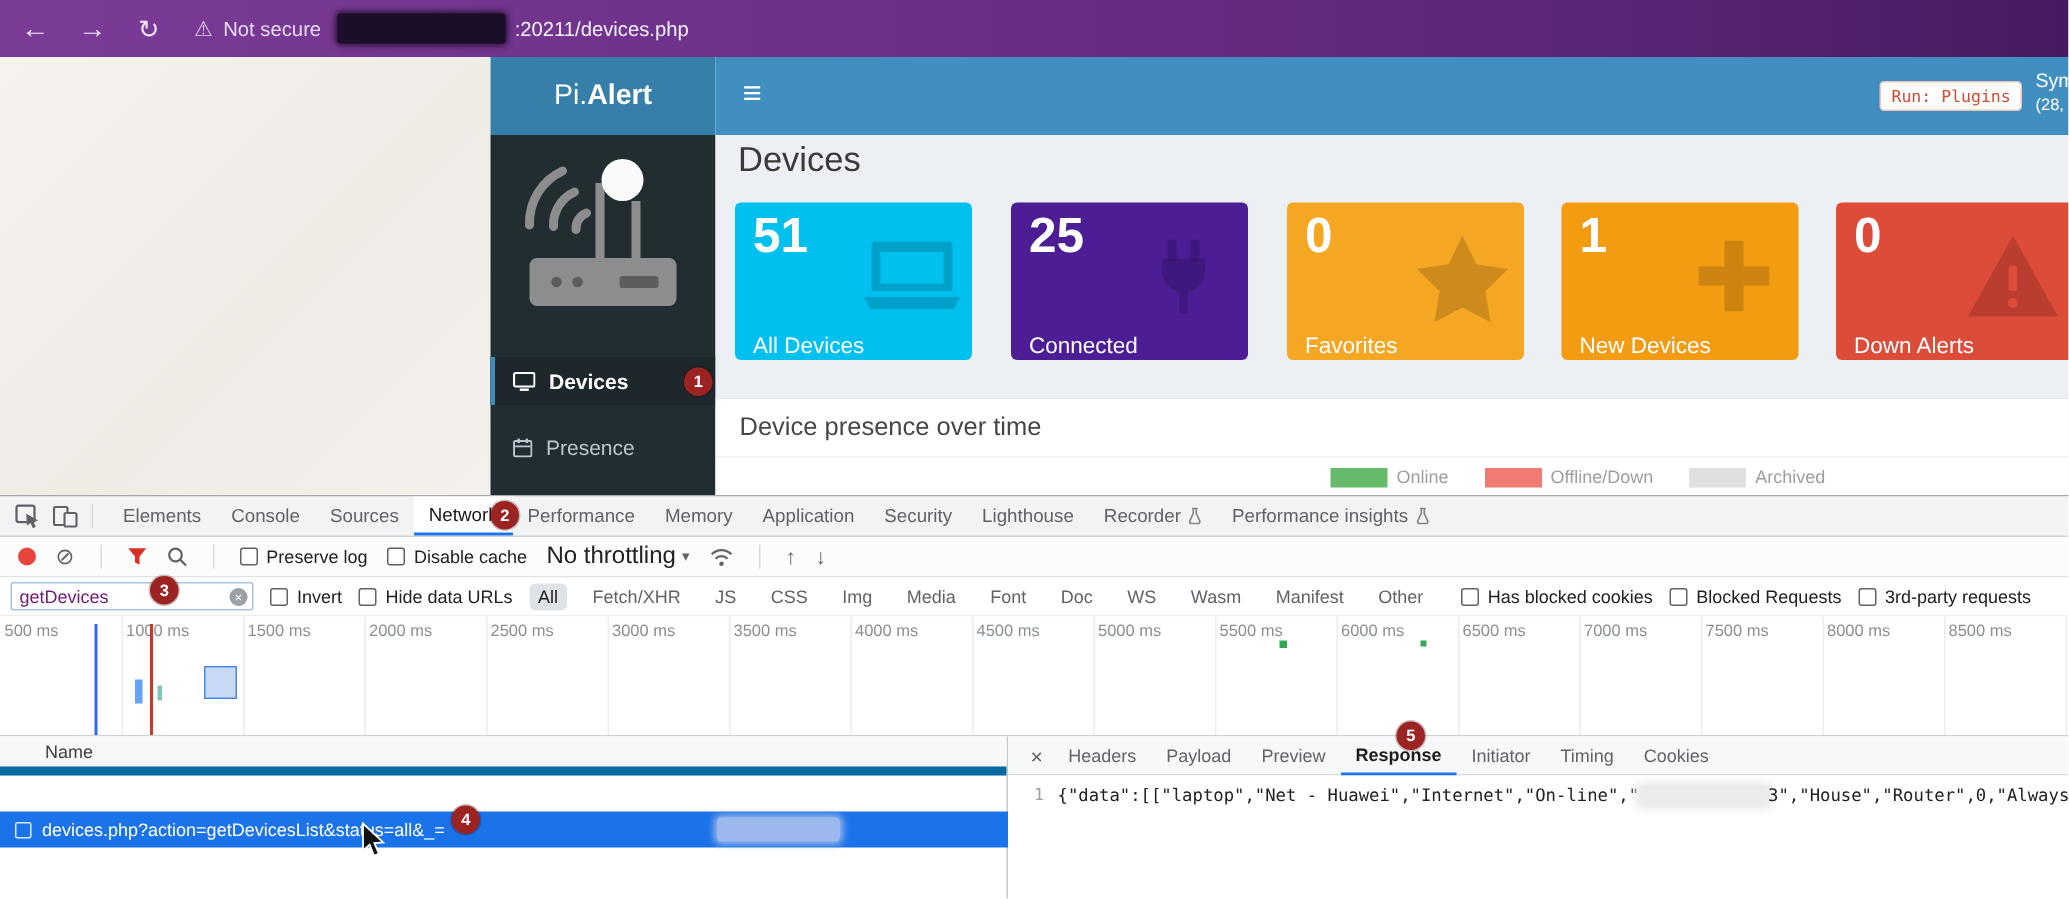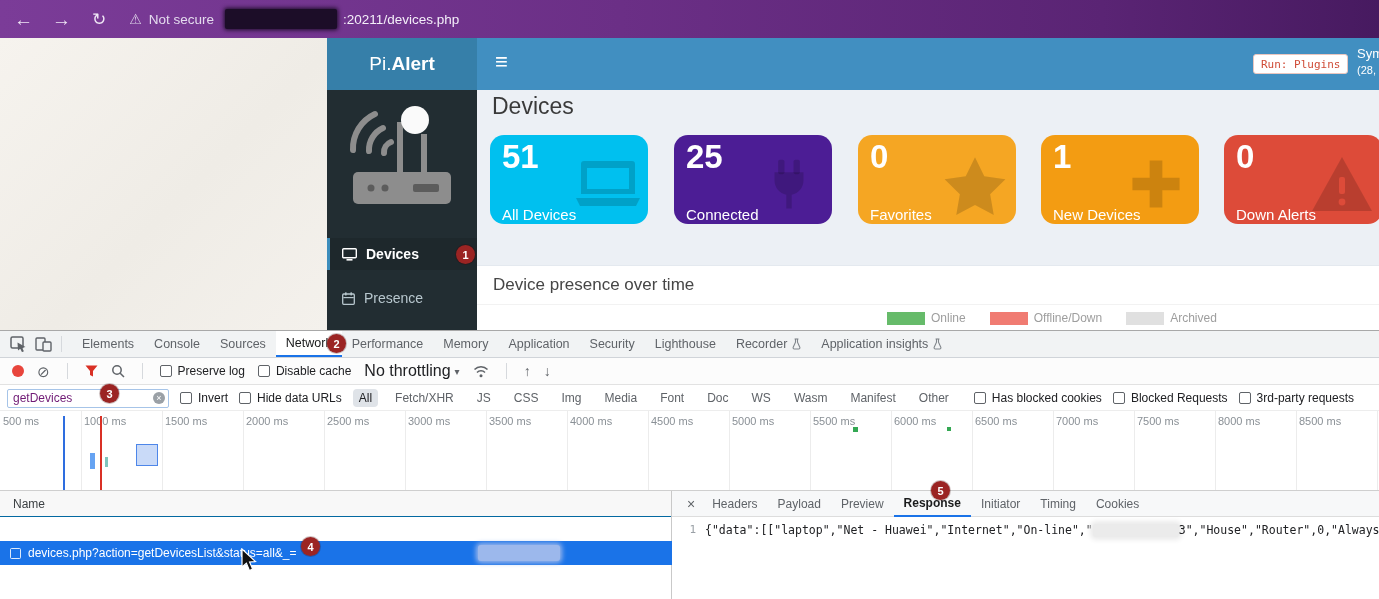--- a/index.html
+++ b/index.html
@@ -30,21 +30,21 @@
   .side-item.inactive{top:192px;padding-left:15px;color:#b8c7ce}
   .navbar{left:477px;top:38px;width:902px;height:52px;background:#418fc1}
   .hamburger{position:absolute;left:18px;top:11px;color:#fff;font-size:22px}
   .run-btn{position:absolute;left:776px;top:16px;height:20px;padding:0 7px;background:#fff;
     border:1px solid #e9c6bf;border-radius:3px;color:#cf4b36;font-family:"DejaVu Sans Mono",monospace;
     font-size:11px;display:flex;align-items:center;white-space:nowrap}
   .nav-corner{position:absolute;left:880px;top:7px;color:#fff;font-size:13px;line-height:1.35;white-space:nowrap}
   .nav-corner .l2{font-size:11px}
   .pa-content{left:477px;top:90px;width:902px;height:240px;background:#ecf0f5;overflow:hidden}
   .page-h1{position:absolute;left:15px;top:3px;font-size:23px;color:#3a3a3a;font-weight:400}
-  .stat-card{position:absolute;top:45px;width:158px;height:89px;border-radius:14px;color:#fff}
+  .stat-card{position:absolute;top:45px;width:158px;height:105px;border-radius:4px;color:#fff}
   .stat-num{position:absolute;left:12px;top:3px;font-size:33px;font-weight:700}
   .stat-lbl{position:absolute;left:12px;bottom:1px;font-size:15px;white-space:nowrap}
   .stat-ic{position:absolute;right:8px;top:20px}
   .panel{position:absolute;left:0;top:175px;width:902px;height:65px;background:#fff;border-top:1px solid #e4e9ef}
   .panel-title{position:absolute;left:16px;top:9px;font-size:17px;color:#464646;font-weight:400}
   .panel-div{position:absolute;left:0;top:38px;width:902px;height:1px;background:#f2f2f2}
   .legend{position:absolute;left:410px;top:45px;display:flex;align-items:center;gap:24px}
   .leg{display:flex;align-items:center;gap:6px}
   .sw{width:38px;height:13px}
   .leg-lbl{font-size:12px;color:#9e9e9e;white-space:nowrap}
@@ -75,22 +75,22 @@
   .filter-clear{position:absolute;right:4px;top:3.5px;width:12px;height:12px;border-radius:50%;
     background:#9aa0a6;color:#fff;font-size:9px;display:flex;align-items:center;justify-content:center}
   .chip{font-size:12px;color:#5f6368;padding:2px 6px;border-radius:4px;white-space:nowrap}
   .chip.active{background:#dfe3e8;color:#202124}
   .dt-timeline{position:absolute;left:0;top:80px;width:1379px;height:80px;background:#fff;border-bottom:1px solid #cfcfcf;overflow:hidden}
   .tick{position:absolute;top:4px;width:74px;text-align:left;font-size:11px;color:#8a9096;white-space:nowrap}
   .gl{position:absolute;top:0;width:1px;height:80px;background:#ececec}
   .mark{position:absolute}
   .dt-bottom{position:absolute;left:0;top:160px;width:1379px;height:109px}
   .req-panel{position:absolute;left:0;top:0;width:672px;height:109px;background:#fff;border-right:1px solid #c9c9c9}
-  .req-header{height:26px;background:#f8f8f8;border-bottom:1px solid #0369a1;display:flex;align-items:center;
-    padding-left:13px;font-size:12px;color:#3c4043}
+  .req-header{height:26px;background:#f8f8f8;border-bottom:6px solid #0369a1;display:flex;align-items:center;
+    padding-left:30px;font-size:12px;color:#3c4043}
   .req-row{position:absolute;left:0;width:672px;height:24px;display:flex;align-items:center;gap:7px;
     padding-left:10px;font-size:12px;white-space:nowrap}
   .req-row.r1{top:26px;color:#202124}
   .req-row.r2{top:50px;background:#1a73e8;color:#fff}
   .fic{width:11px;height:11px;border:1px solid #878c91;border-radius:1.5px;flex:none}
   .fic.w{border-color:rgba(255,255,255,.85)}
   .row-redact{position:absolute;left:478px;top:4px;width:82px;height:16px;background:#9cb8ec;
     border-radius:3px;box-shadow:0 0 5px 2px #9cb8ec}
   .resp-panel{position:absolute;left:672px;top:0;width:707px;height:109px;background:#fff}
   .resp-tabs{height:26px;background:#f7f8f9;border-bottom:1px solid #ddd;display:flex;align-items:center;padding-left:8px}
@@ -295,21 +295,21 @@
         <span>Lighthouse</span>
       </div>
     <div class="dt-tab">
       <span>Recorder</span>
       <svg width="9" height="12" viewBox="0 0 9 12">
         <path d="M3.5 1v3.2L1.2 9.3A1.2 1.2 0 0 0 2.3 11h4.4a1.2 1.2 0 0 0 1.1-1.7L5.5 4.2V1" fill="none" stroke="#80868b" stroke-width="1.1"></path>
         <line x1="2.6" y1="1" x2="6.4" y2="1" stroke="#80868b" stroke-width="1.1"></line>
       </svg>
     </div>
     <div class="dt-tab">
-      <span>Application insights</span>
+      <span>Performance insights</span>
       <svg width="9" height="12" viewBox="0 0 9 12">
         <path d="M3.5 1v3.2L1.2 9.3A1.2 1.2 0 0 0 2.3 11h4.4a1.2 1.2 0 0 0 1.1-1.7L5.5 4.2V1" fill="none" stroke="#80868b" stroke-width="1.1"></path>
         <line x1="2.6" y1="1" x2="6.4" y2="1" stroke="#80868b" stroke-width="1.1"></line>
       </svg>
     </div>
   </div>
 
   <div class="dt-toolbar">
     <span class="rec-dot"></span>
     <span class="glyph">⊘</span>

